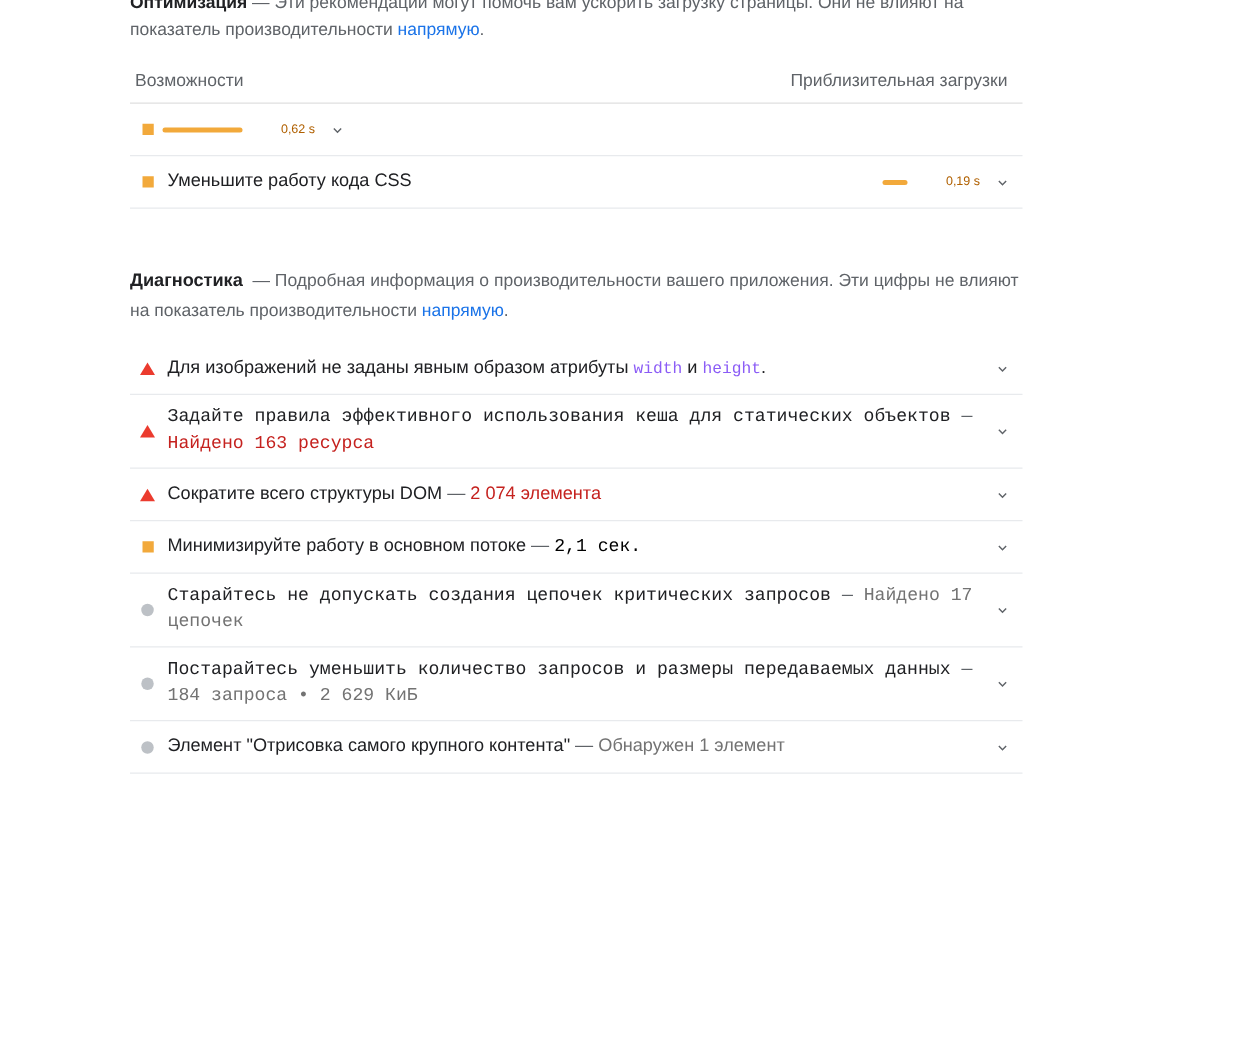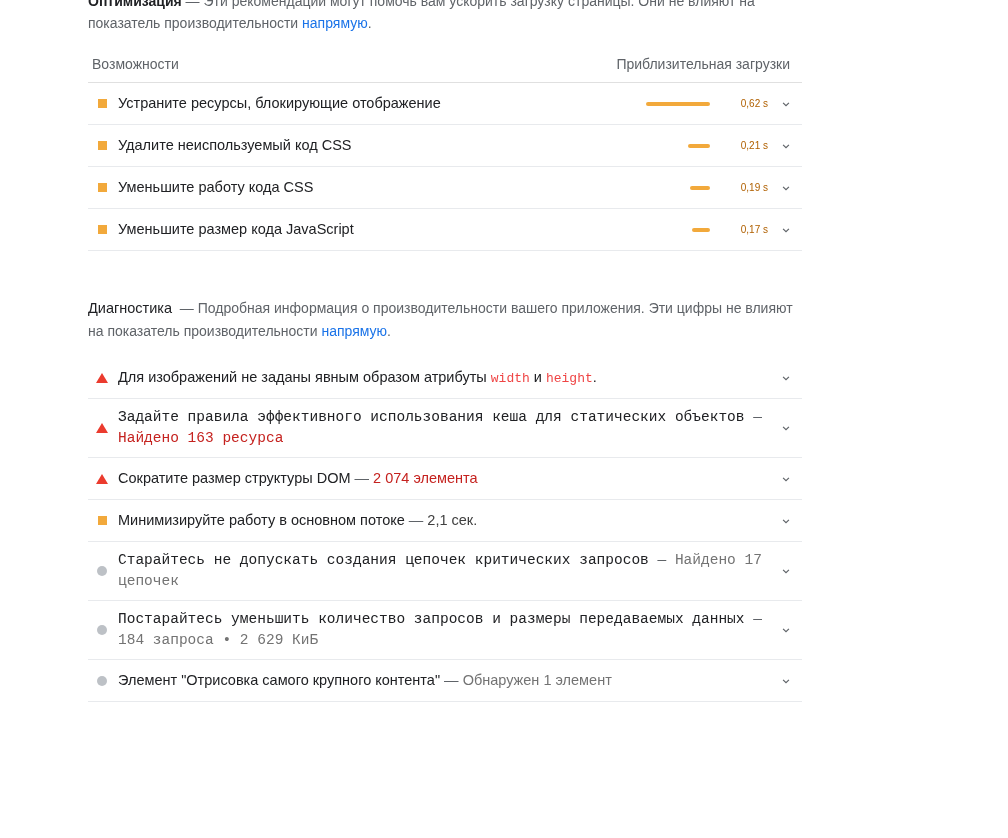--- a/index.html
+++ b/index.html
@@ -10,21 +10,21 @@
   body {
     width: 1008px;
     height: 838px;
     overflow: hidden;
     font-family: "Liberation Sans", sans-serif;
     color: #202124;
     position: relative;
   }
   .page {
     position: absolute;
-    left: 0;
+    left: 16px;
     top: 0;
     width: 860px;
     height: 838px;
     overflow: hidden;
   }
   .content {
     position: absolute;
     left: 88px;
     top: -10px;
     width: 714px;
@@ -103,27 +103,28 @@
   .row .title {
     flex: 1 1 auto;
     font-size: 14.5px;
     line-height: 21px;
     color: #202124;
     padding: 8px 8px 8px 4px;
   }
   .row .title .mono {
     font-family: "Liberation Mono", monospace;
     font-size: 13px;
-    color: #ef4444;
+    color: #8b5cf6;
   }
   .row .title .red {
     color: #c5221f;
   }
   .row .title .orange {
-    color: #404040;
+    color: #000000;
+    font-family: Liberation Mono, monospace;
   }
   .row .title .grey {
     color: #737373;
   }
   .row .title .dash { color: #5f6368; }
 
   .savings {
     display: flex;
     align-items: center;
     justify-content: flex-end;
@@ -155,21 +156,21 @@
 
   
   .diag-head {
     margin-top: 46px;
     font-size: 14px;
     line-height: 23px;
     color: #5f6368;
   }
   .diag-head .strong {
     color: #202124;
-    font-weight: normal;
+    font-weight: bold;
     font-size: 14.5px;
   }
   .diag-table { margin-top: 14px; }
   .diag-table .row { min-height: 42px; }
   .diag-table .row.two-line { min-height: 54px; font-family: Liberation Mono, monospace; }
 </style>
 </head>
 <body>
 
 <div class="page">
@@ -184,81 +185,50 @@
     <div class="table">
       <div class="table-head">
         <span class="left">Возможности</span>
         <span class="right">Приблизительная загрузки</span>
       </div>
 
       <div class="row">
         <span class="marker">
             <i class="sq"></i>
           </span>
-        <span class="title">Устраните ресурсы, блокирующие отображение</span>
         <span class="savings">
           <i class="bar" style="width:64px"></i>
           <span class="savings-value">0,62 s</span>
         </span>
         <span class="chev">
           <svg width="14" height="14" viewBox="0 0 24 24">
               <path d="M7 10l5 5 5-5" fill="none" stroke="#5f6368" stroke-width="2"></path>
             </svg>
         </span>
       </div>
 
 
 
-      <div class="row">
-        <span class="marker">
-            <i class="sq"></i>
-          </span>
-        <span class="title">Удалите неиспользуемый код CSS</span>
-        <span class="savings">
-          <i class="bar" style="width:22px"></i>
-          <span class="savings-value">0,21 s</span>
-        </span>
-        <span class="chev">
-          <svg width="14" height="14" viewBox="0 0 24 24">
-              <path d="M7 10l5 5 5-5" fill="none" stroke="#5f6368" stroke-width="2"></path>
-            </svg>
-        </span>
-      </div>
 
       <div class="row">
         <span class="marker">
             <i class="sq"></i>
           </span>
         <span class="title">Уменьшите работу кода CSS</span>
         <span class="savings">
           <i class="bar" style="width:20px"></i>
           <span class="savings-value">0,19 s</span>
         </span>
         <span class="chev">
           <svg width="14" height="14" viewBox="0 0 24 24">
               <path d="M7 10l5 5 5-5" fill="none" stroke="#5f6368" stroke-width="2"></path>
             </svg>
         </span>
       </div>
 
-      <div class="row">
-        <span class="marker">
-            <i class="sq"></i>
-          </span>
-        <span class="title">Уменьшите размер кода JavaScript</span>
-        <span class="savings">
-          <i class="bar" style="width:18px"></i>
-          <span class="savings-value">0,17 s</span>
-        </span>
-        <span class="chev">
-          <svg width="14" height="14" viewBox="0 0 24 24">
-              <path d="M7 10l5 5 5-5" fill="none" stroke="#5f6368" stroke-width="2"></path>
-            </svg>
-        </span>
-      </div>
     </div>
 
     <p class="diag-head">
       <span class="strong">Диагностика</span>
       &nbsp;<span class="dash">—</span>
       <span>Подробная информация о производительности вашего приложения. Эти цифры не влияют на показатель производительности </span><a class="link">напрямую</a><span>.</span>
     </p>
 
     <div class="table diag-table">
 
@@ -284,21 +254,21 @@
           <svg width="14" height="14" viewBox="0 0 24 24">
               <path d="M7 10l5 5 5-5" fill="none" stroke="#5f6368" stroke-width="2"></path>
             </svg>
         </span>
       </div>
 
       <div class="row">
         <span class="marker">
             <i class="tri"></i>
           </span>
-        <span class="title"><span>Сократите размер структуры DOM </span><span class="dash">—</span> <span class="red">2 074 элемента</span></span>
+        <span class="title"><span>Сократите всего структуры DOM </span><span class="dash">—</span> <span class="red">2 074 элемента</span></span>
         <span class="chev">
           <svg width="14" height="14" viewBox="0 0 24 24">
               <path d="M7 10l5 5 5-5" fill="none" stroke="#5f6368" stroke-width="2"></path>
             </svg>
         </span>
       </div>
 
       <div class="row">
         <span class="marker">
             <i class="sq"></i>

